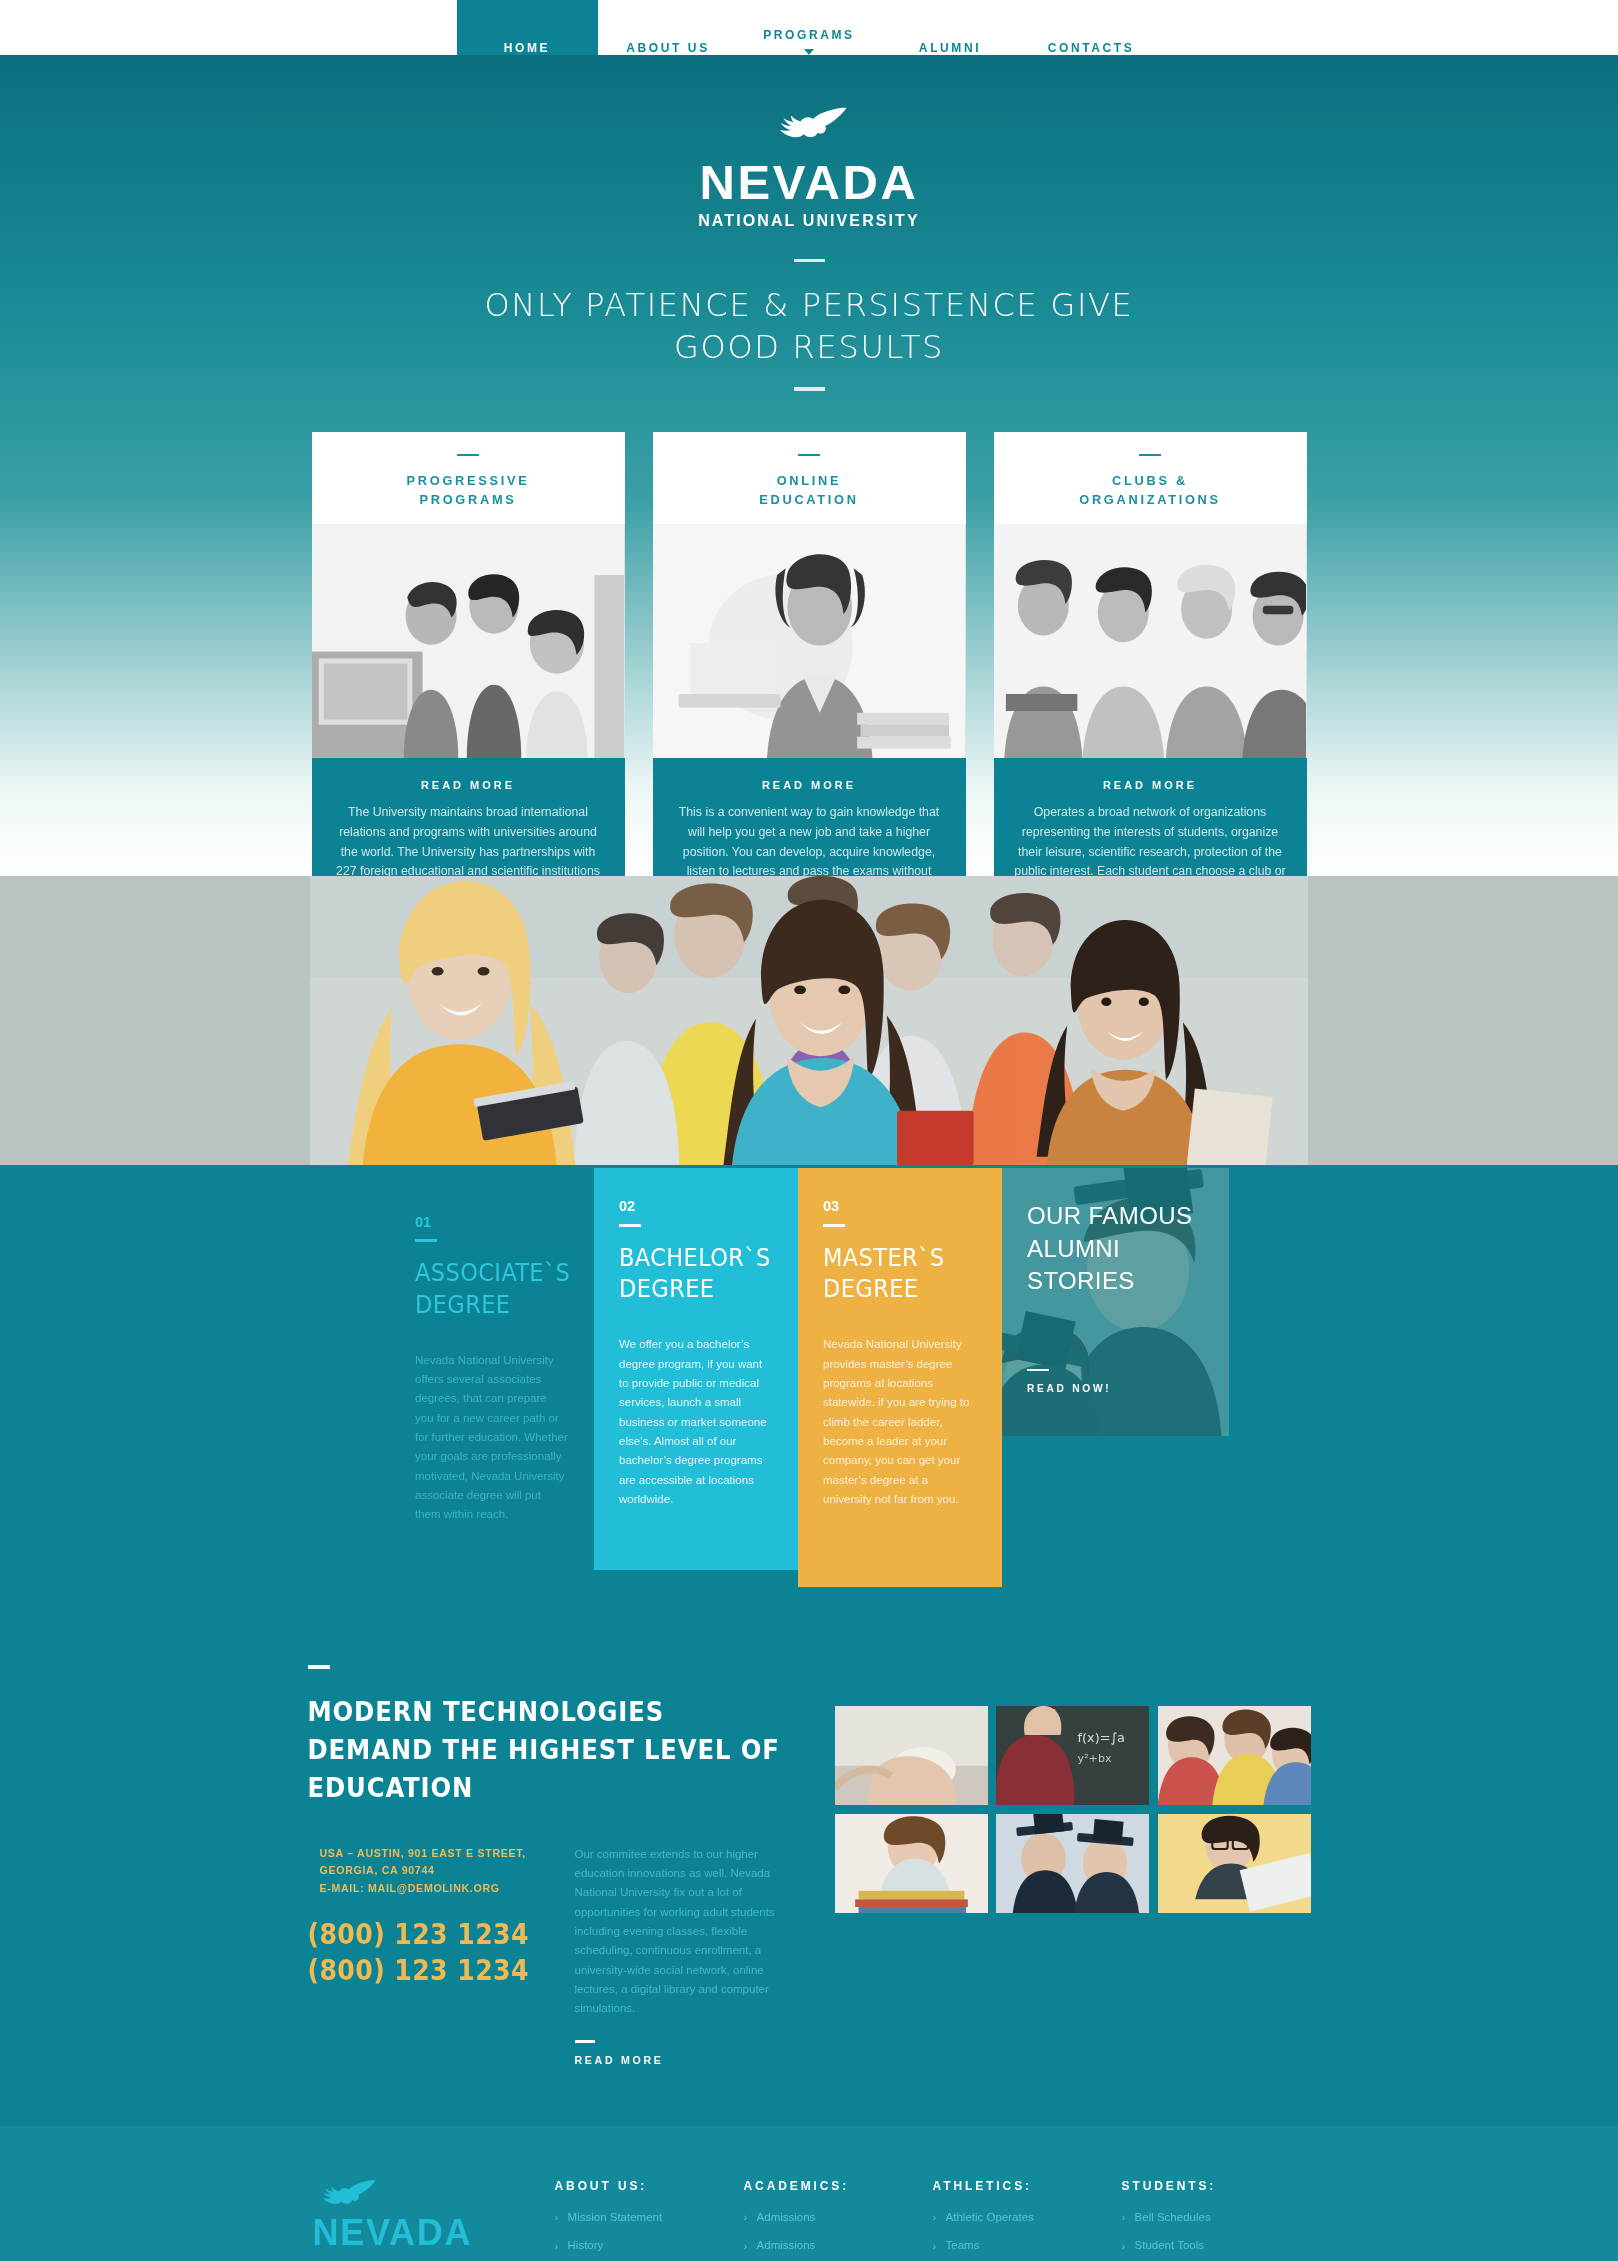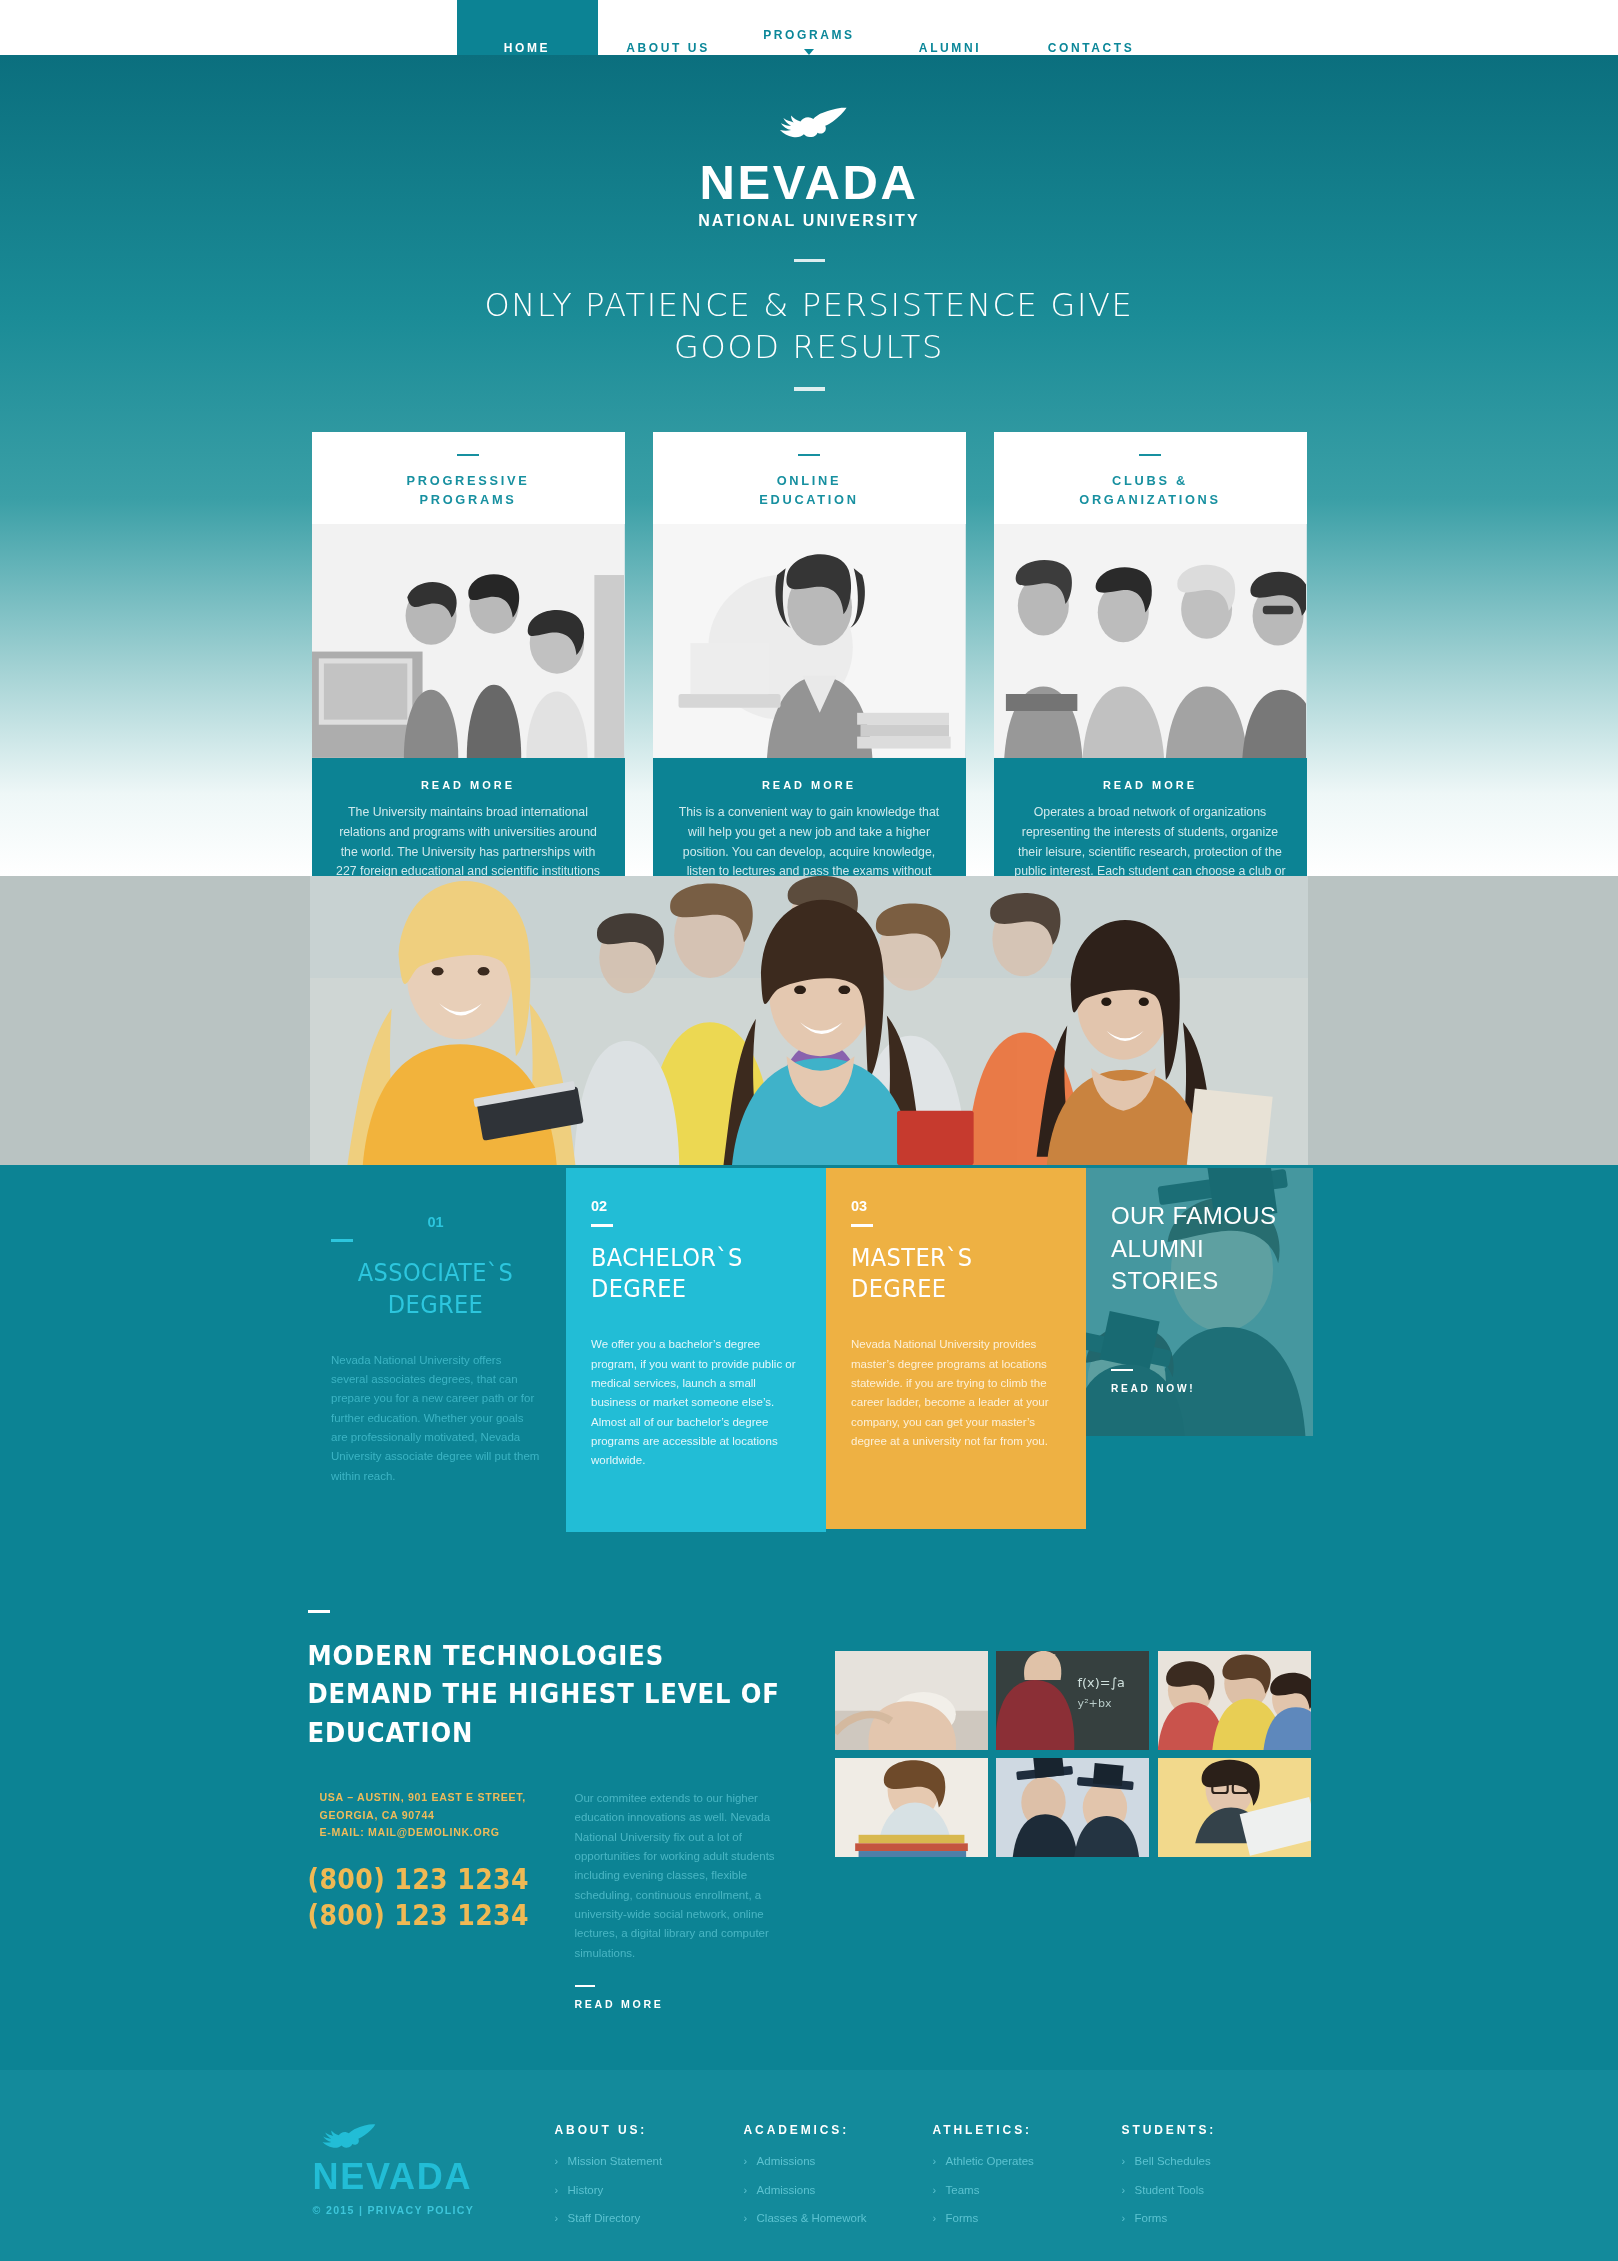--- a/index.html
+++ b/index.html
@@ -149,39 +149,39 @@
 
   
   .degrees-wrap { background: #0c8394; position: relative; padding-bottom: 0; }
   .degrees {
     display: flex;
     justify-content: center;
     align-items: flex-start;
     gap: 0;
   }
   .deg {
-    width: 260px;
+    width: 204px;
     padding: 31px 25.5px 34px;
     position: relative;
   }
   .deg-1 { background: transparent; margin-top: 18.7px; }
   .deg-2 { background: #22bdd6; margin-top: 3.4px; padding-bottom: 61px; }
   .deg-3 { background: #eeb143; margin-top: 3.4px; padding-bottom: 78px; }
   .deg-num { font-size: 14.5px; font-weight: bold; line-height: 1; }
   .deg-dash { width: 22px; height: 2.6px; margin: 10.2px 0 15.3px; }
   .deg-title {
     font-size: 25px;
     line-height: 1.25;
     letter-spacing: 0.4px;
     font-family: "DejaVu Sans", sans-serif;
     font-weight: 400;
     font-stretch: condensed;
   }
   .deg-text { font-size: 11.5px; line-height: 1.68; margin-top: 31px; }
-  .deg-1 .deg-num, .deg-1 .deg-title { color: #2cc6de; text-align: center; }
+  .deg-1 .deg-num, .deg-1 .deg-title { color: #2cc6de; }
   .deg-1 .deg-dash { background: #2cc6de; }
   .deg-1 .deg-text { color: #3bb4c4; }
   .deg-2 .deg-num, .deg-2 .deg-title { color: #ffffff; }
   .deg-2 .deg-dash { background: #ffffff; }
   .deg-2 .deg-text { color: #e4f7fb; }
   .deg-3 .deg-num, .deg-3 .deg-title { color: #ffffff; }
   .deg-3 .deg-dash { background: #ffffff; }
   .deg-3 .deg-text { color: #fdf0d8; }
 
   .alumni {

